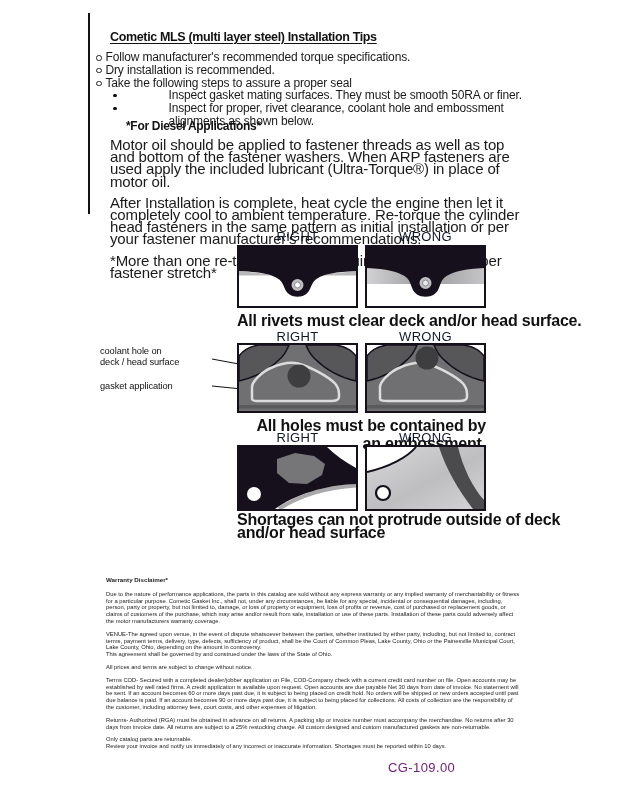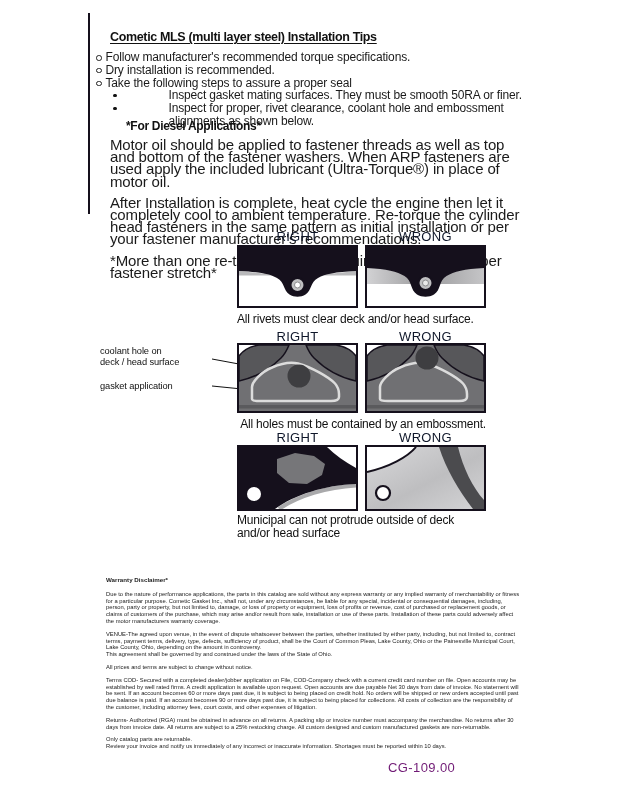--- a/index.html
+++ b/index.html
@@ -23,21 +23,21 @@
   .diesel{position:absolute;left:110px;top:119px;width:420px;}
   .diesel h2{font-size:12px;font-weight:bold;letter-spacing:-0.3px;margin:0 0 6px 16px;color:#111;}
   .diesel p{font-size:15px;line-height:12.2px;letter-spacing:-0.15px;margin:0 0 9px 0;width:416px;}
 
   
   .dlabel{position:absolute;width:121px;text-align:center;font-size:13px;letter-spacing:0.3px;color:#0f172a;}
   .fig{position:absolute;width:117px;height:59px;border:2px solid #15101c;background:#fff;overflow:hidden;}
   .fig svg{display:block;}
   .fig.h66{height:66px;}
   .fig.h62{height:62px;}
-  .caption{position:absolute;font-size:12px;font-weight:normal;letter-spacing:-0.2px;color:#111;}
+  .caption{position:absolute;font-size:16px;font-weight:bold;letter-spacing:-0.2px;color:#111;}
   .sidelabel{position:absolute;width:112px;text-align:left;font-size:9.3px;line-height:10.8px;letter-spacing:-0.1px;color:#111;}
   .leaders{position:absolute;left:212px;top:355px;width:92px;height:42px;pointer-events:none;}
 
   
   .warranty{position:absolute;left:106px;top:577px;width:414px;font-size:5.8px;line-height:6.8px;color:#1c1c1c;}
   .warranty h3{font-size:6.2px;font-weight:bold;margin:0 0 7px 0;}
   .warranty p{margin:0 0 6px 0;}
   .warranty p.tight{margin:0;}
 
   .pagenum{position:absolute;left:388px;top:760px;font-size:13px;letter-spacing:0.4px;color:#701a75;text-align:right;}
@@ -174,21 +174,21 @@
         </linearGradient>
       </defs>
       <rect width="117" height="62" fill="url(#g2)"></rect>
       <path d="M0,0 H49 C41,10 22,20 0,25 Z" fill="#ffffff"></path>
       <path d="M49,0 C41,10 22,20 0,25" fill="none" stroke="#15101c" stroke-width="2"></path>
       <path d="M72,0 H91 C96,21 106,41 117,53 V62 H106 C92,44 79,22 72,0 Z" fill="#4b4b4e"></path>
       <circle cx="16" cy="46" r="7" fill="#ffffff" stroke="#15101c" stroke-width="2.2"></circle>
     </svg>
   </div>
   <div class="caption" style="left:237px;top:514px;line-height:12.5px;">
-    <div>Municipal can not protrude outside of deck</div>
+    <div>Shortages can not protrude outside of deck</div>
     <div>and/or head surface</div>
   </div>
 
   <div class="warranty">
     <h3>Warranty Disclaimer*</h3>
     <p>Due to the nature of performance applications, the parts in this catalog are sold without any express warranty or any implied warranty of merchantability or fitness for a particular purpose.  Cometic Gasket Inc., shall not, under any circumstances, be liable for any special, incidental or consequential damages, including, person, party or property, but not limited to, damage, or loss of property or equipment, loss of profits or revenue, cost of purchased or replacement goods, or claims of customers of the purchase, which may arise and/or result from sale, installation or use of these parts.  Installation of these parts could adversely affect the motor manufacturers warranty coverage.</p>
     <p class="tight">VENUE-The agreed upon venue, in the event of dispute whatsoever between the parties, whether instituted by either party, including, but not limited to, contract terms, payment terms, delivery, type, defects, sufficiency of product, shall be the Court of Common Pleas, Lake County, Ohio or the Painesville Municipal Court, Lake County, Ohio, depending on the amount in controversy.</p>
     <p>This agreement shall be governed by and construed under the laws of the State of Ohio.</p>
     <p>All prices and terms are subject to change without notice.</p>
     <p>Terms COD- Secured with a completed dealer/jobber application on File, COD-Company check with a current credit card number on file.  Open accounts may be established by well rated firms.  A credit application is available upon request.  Open accounts are due payable Net 30 days from date of invoice.  No statement will be sent.  If an account becomes 60 or more days past due, it is subject to being placed on credit hold.  No orders will be shipped or new orders accepted until past due balance is paid.  If an account becomes 90 or more days past due, it is subject to being placed for collections.  All costs of collection are the responsibility of the customer, including attorney fees, court costs, and other expenses of litigation.</p>

